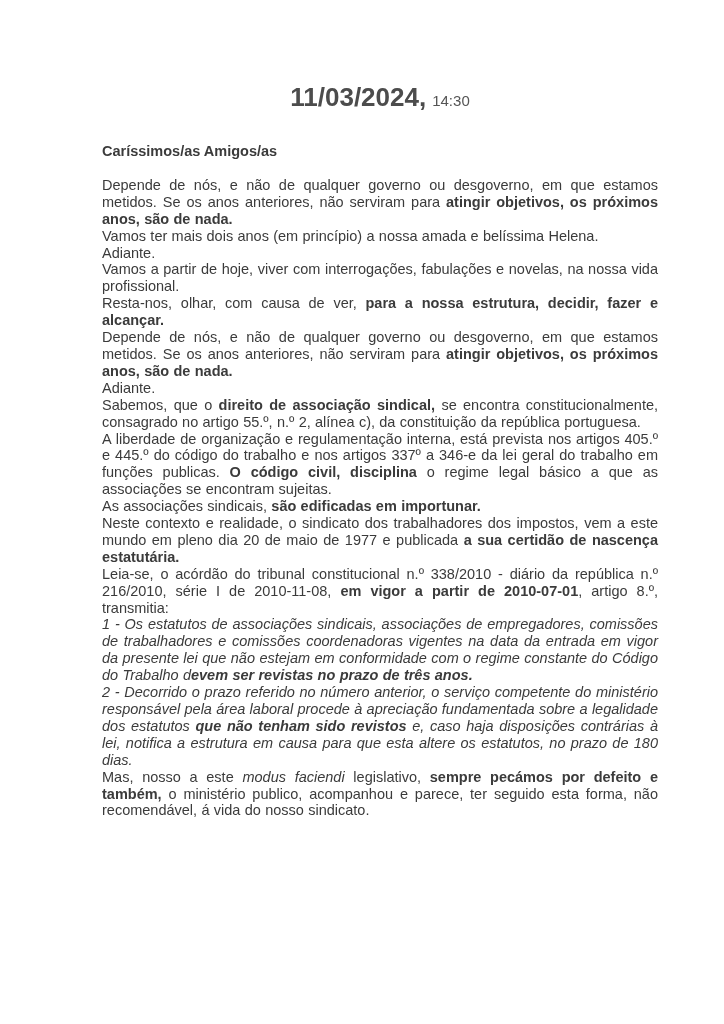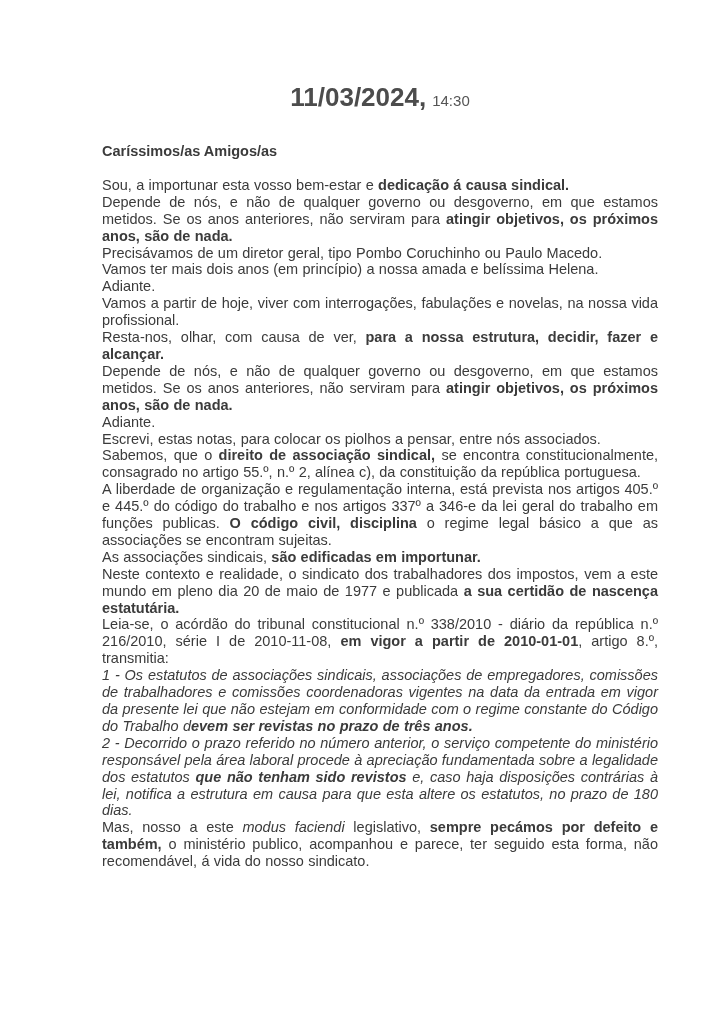--- a/index.html
+++ b/index.html
@@ -58,33 +58,30 @@
 
 <div class="page">
 
   <div class="dateline">
     <span class="date">11/03/2024,</span><span class="time">14:30</span>
   </div>
 
   <p class="salutation">Caríssimos/as Amigos/as</p>
 
   <div class="letter-body">
-      <p><span>Sou, a importunar esta vosso bem-estar e </span><span class="b">dedicação á causa sindical.</span></p>
       <p><span>Depende de nós, e não de qualquer governo ou desgoverno, em que estamos metidos. Se os anos anteriores, não serviram para </span><span class="b">atingir objetivos, os próximos anos, são de nada.</span></p>
-      <p><span>Precisávamos de um diretor geral, tipo Pombo Coruchinho ou Paulo Macedo.</span></p>
       <p><span>Vamos ter mais dois anos (em princípio) a nossa amada e belíssima Helena.</span></p>
       <p><span>Adiante.</span></p>
       <p><span>Vamos a partir de hoje, viver com interrogações, fabulações e novelas, na nossa vida profissional.</span></p>
       <p><span>Resta-nos, olhar, com causa de ver, </span><span class="b">para a nossa estrutura, decidir, fazer e alcançar.</span></p>
       <p><span>Depende de nós, e não de qualquer governo ou desgoverno, em que estamos metidos. Se os anos anteriores, não serviram para </span><span class="b">atingir objetivos, os próximos anos, são de nada.</span></p>
       <p><span>Adiante.</span></p>
-      <p><span>Escrevi, estas notas, para colocar os piolhos a pensar, entre nós associados.</span></p>
       <p><span>Sabemos, que o </span><span class="b">direito de associação sindical,</span><span> se encontra constitucionalmente, consagrado no artigo 55.º, n.º 2, alínea c), da constituição da república portuguesa.</span></p>
       <p><span>A liberdade de organização e regulamentação interna, está prevista nos artigos 405.º e 445.º do código do trabalho e nos artigos 337º a 346-e da lei geral do trabalho em funções publicas. </span><span class="b">O código civil, disciplina</span><span> o regime legal básico a que as associações se encontram sujeitas.</span></p>
       <p><span>As associações sindicais, </span><span class="b">são edificadas em importunar.</span></p>
       <p><span>Neste contexto e realidade, o sindicato dos trabalhadores dos impostos, vem a este mundo em pleno dia 20 de maio de 1977 e publicada </span><span class="b">a sua certidão de nascença estatutária.</span></p>
-      <p><span>Leia-se, o acórdão do tribunal constitucional n.º 338/2010 - diário da república n.º 216/2010, série I de 2010-11-08, </span><span class="b">em vigor a partir de 2010-01-01</span><span>, artigo 8.º, transmitia:</span></p>
+      <p><span>Leia-se, o acórdão do tribunal constitucional n.º 338/2010 - diário da república n.º 216/2010, série I de 2010-11-08, </span><span class="b">em vigor a partir de 2010-07-01</span><span>, artigo 8.º, transmitia:</span></p>
       <p><span class="i">1 - Os estatutos de associações sindicais, associações de empregadores, comissões de trabalhadores e comissões coordenadoras vigentes na data da entrada em vigor da presente lei que não estejam em conformidade com o regime constante do Código do Trabalho d</span><span class="b i">evem ser revistas no prazo de três anos.</span></p>
       <p><span class="i">2 - Decorrido o prazo referido no número anterior, o serviço competente do ministério responsável pela área laboral procede à apreciação fundamentada sobre a legalidade dos estatutos </span><span class="b i">que não tenham sido revistos</span><span class="i"> e, caso haja disposições contrárias à lei, notifica a estrutura em causa para que esta altere os estatutos, no prazo de 180 dias.</span></p>
       <p><span>Mas, nosso a este </span><span class="i">modus faciendi</span><span> legislativo, </span><span class="b">sempre pecámos por defeito e também,</span><span> o ministério publico, acompanhou e parece, ter seguido esta forma, não recomendável, á vida do nosso sindicato.</span></p>
     </div>
 
 </div>
 
 </body></html>

